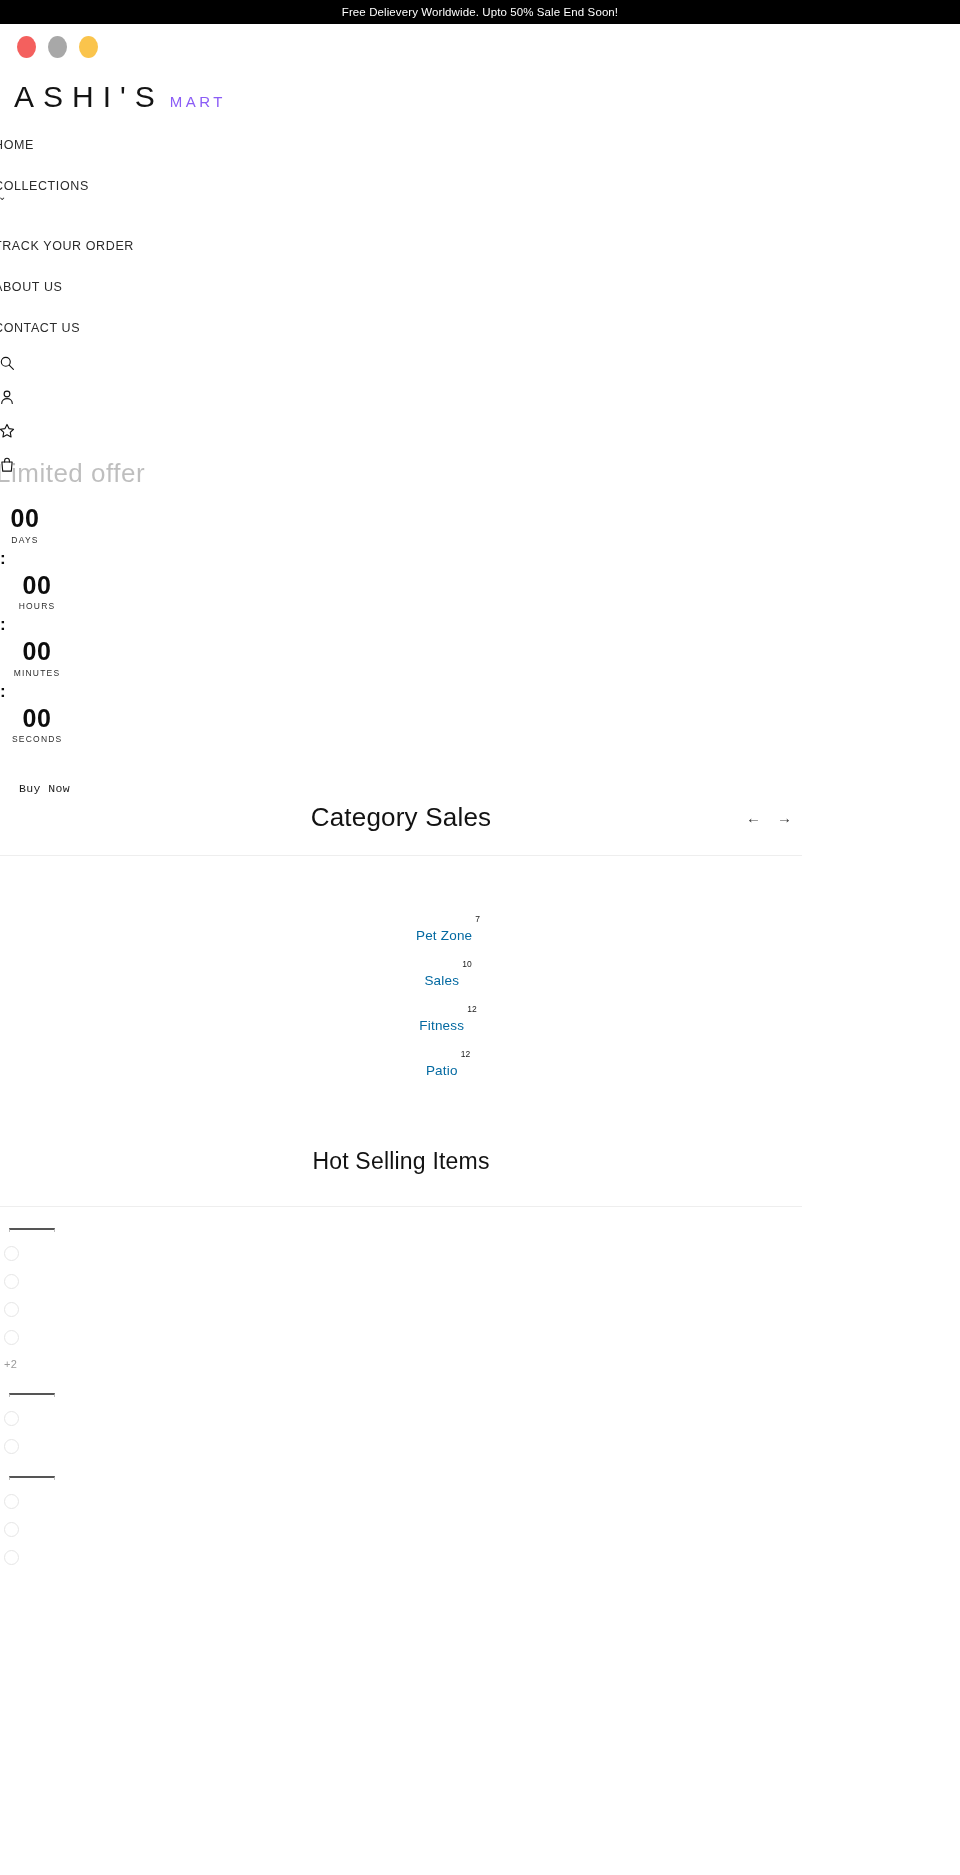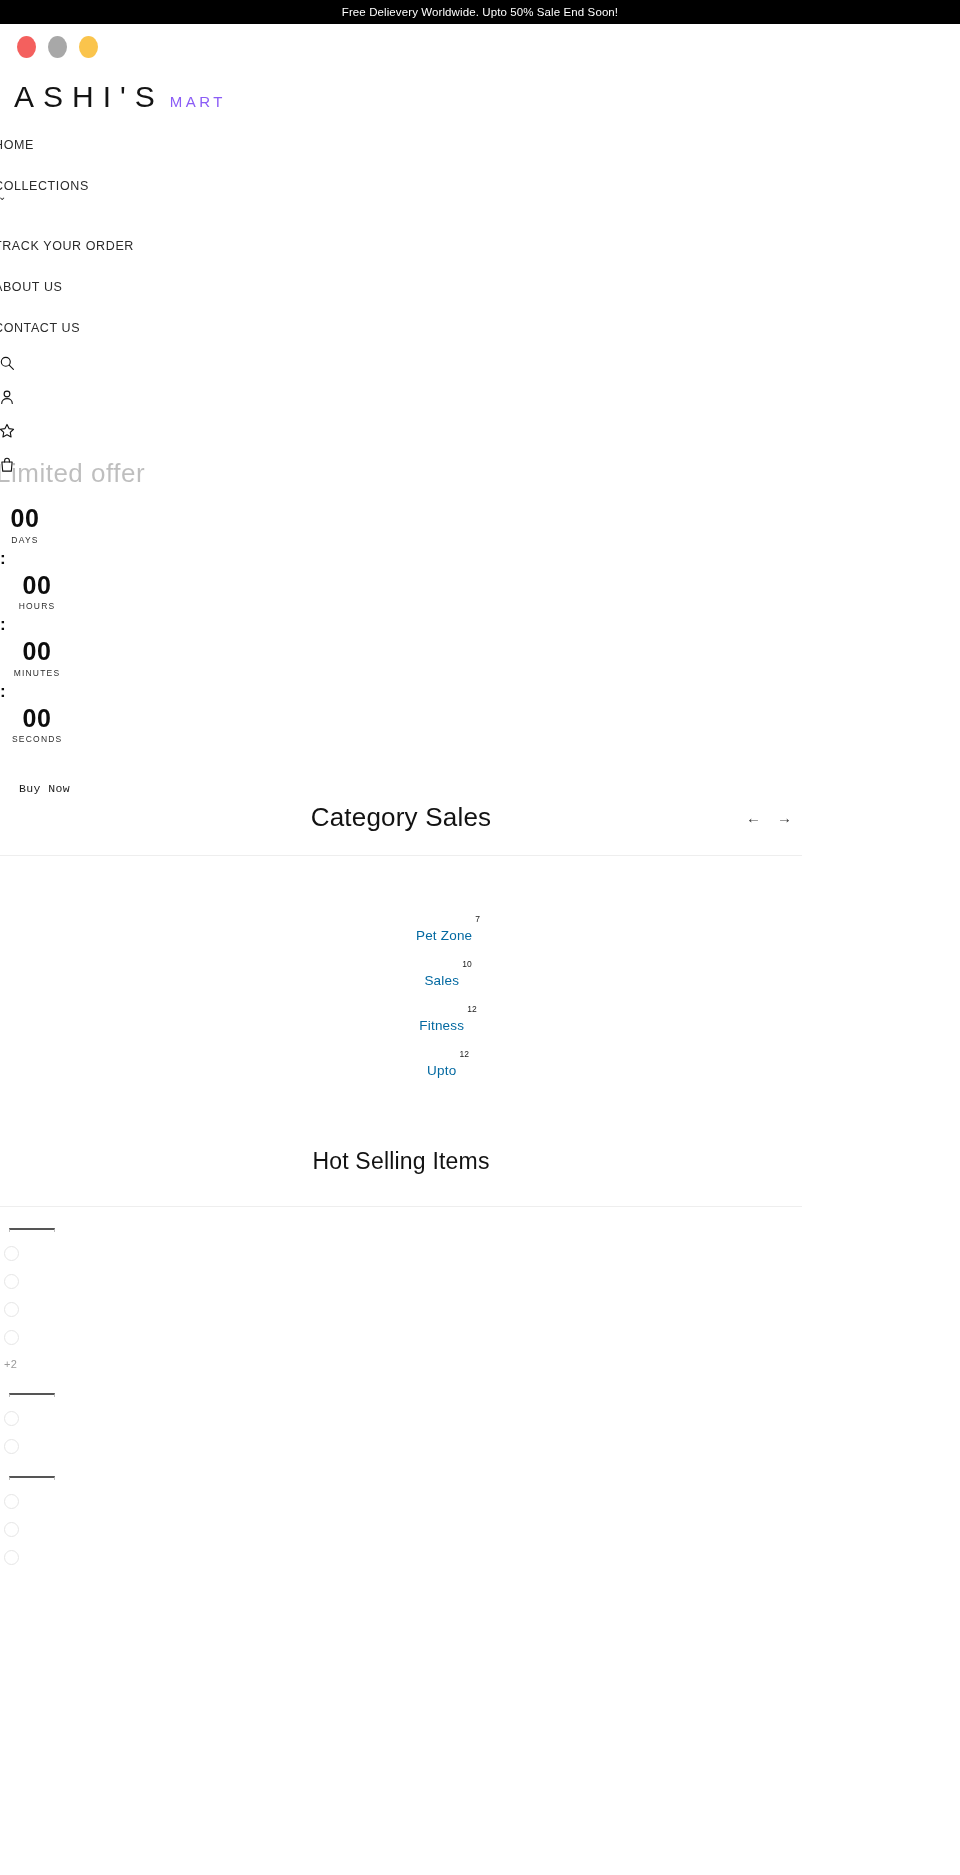--- a/index.html
+++ b/index.html
@@ -406,21 +406,21 @@
     </div>
     <div class="cat-row">
       <span class="cat-name">Sales</span>
       <span class="cat-count">10</span>
     </div>
     <div class="cat-row">
       <span class="cat-name">Fitness</span>
       <span class="cat-count">12</span>
     </div>
     <div class="cat-row">
-      <span class="cat-name">Upto</span>
+      <span class="cat-name">Patio</span>
       <span class="cat-count">12</span>
     </div>
   </div>
 
   <div class="hot-title">Hot Selling Items</div>
   <div class="hrule r2"></div>
 
   <div class="swatch-group g1">
     <div class="group-bar"></div>
     <div class="swatch"></div>

